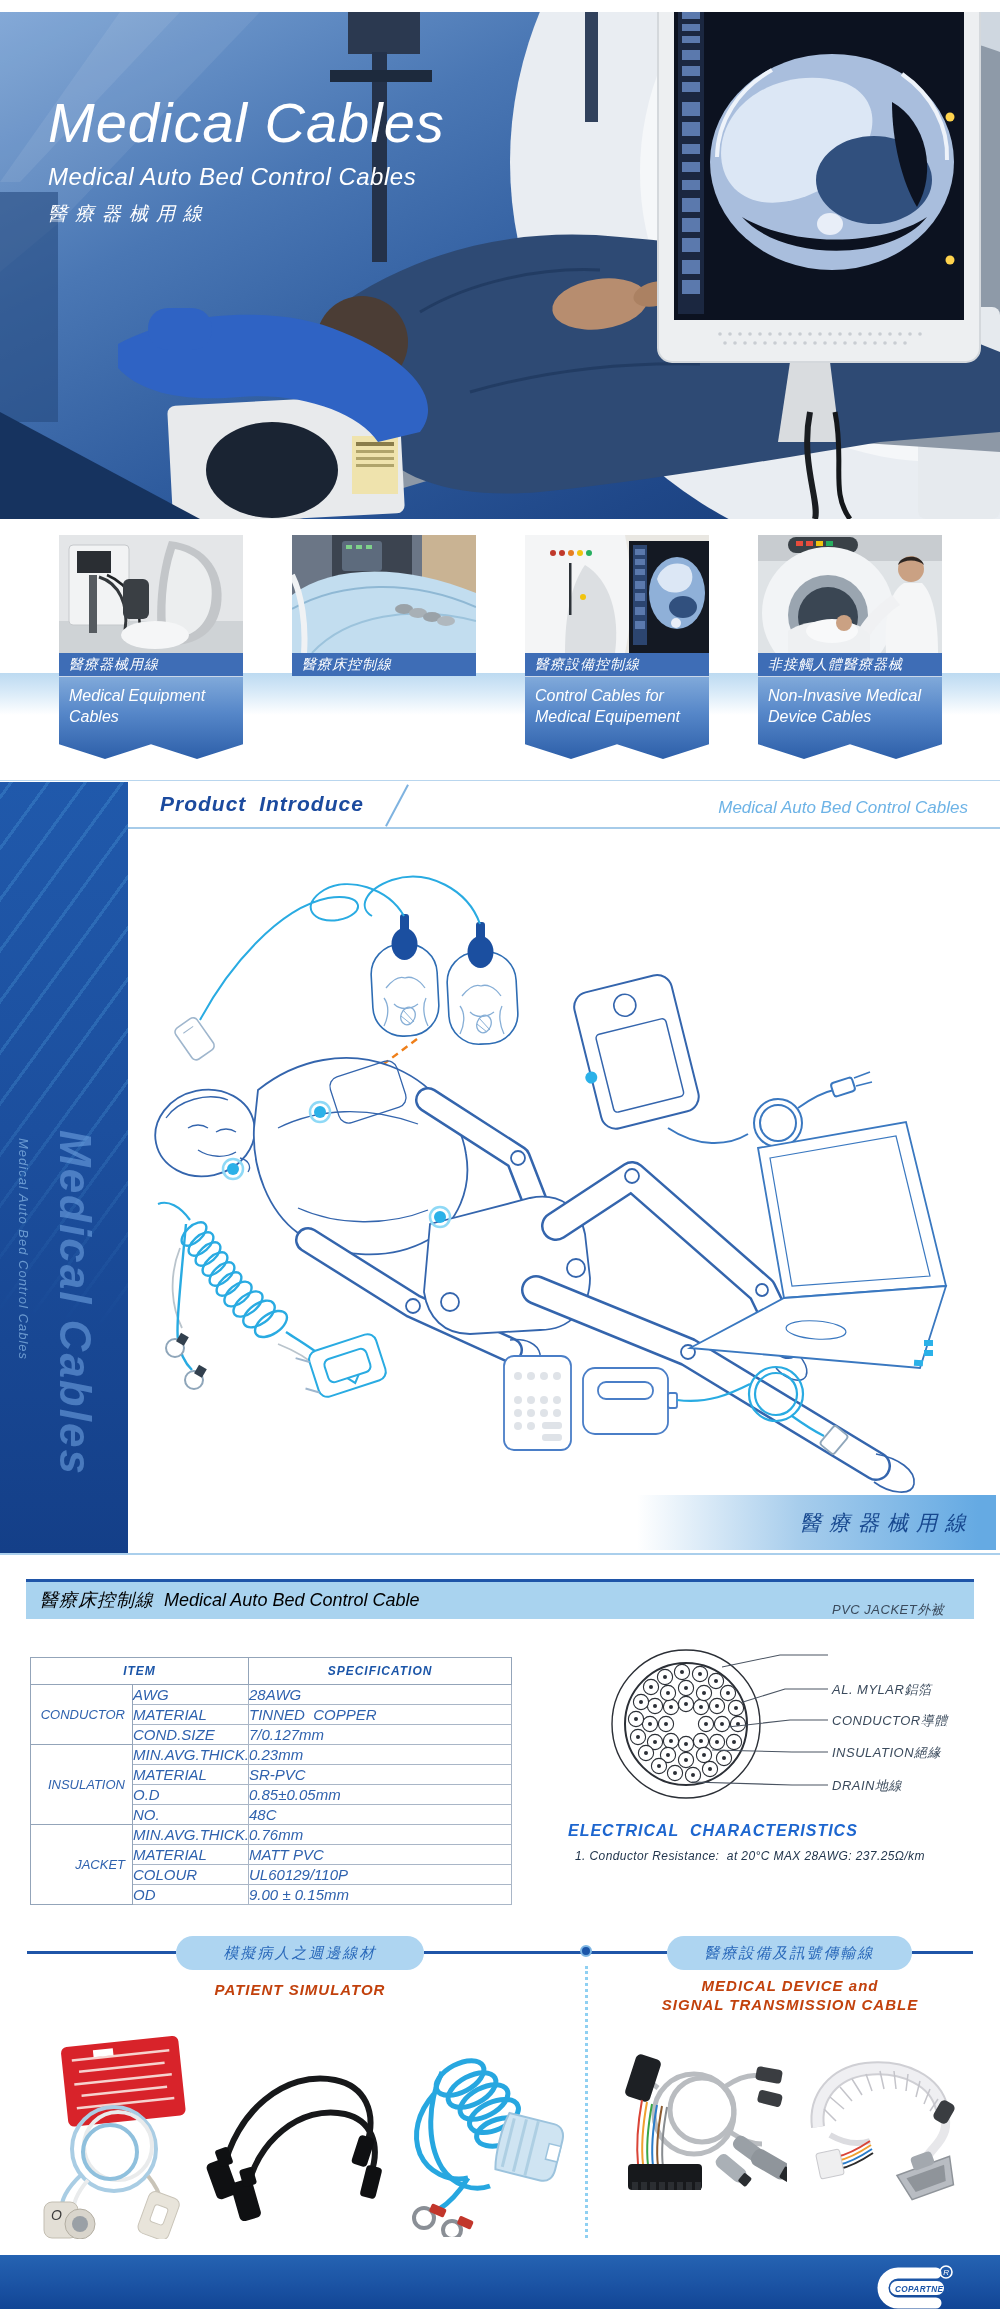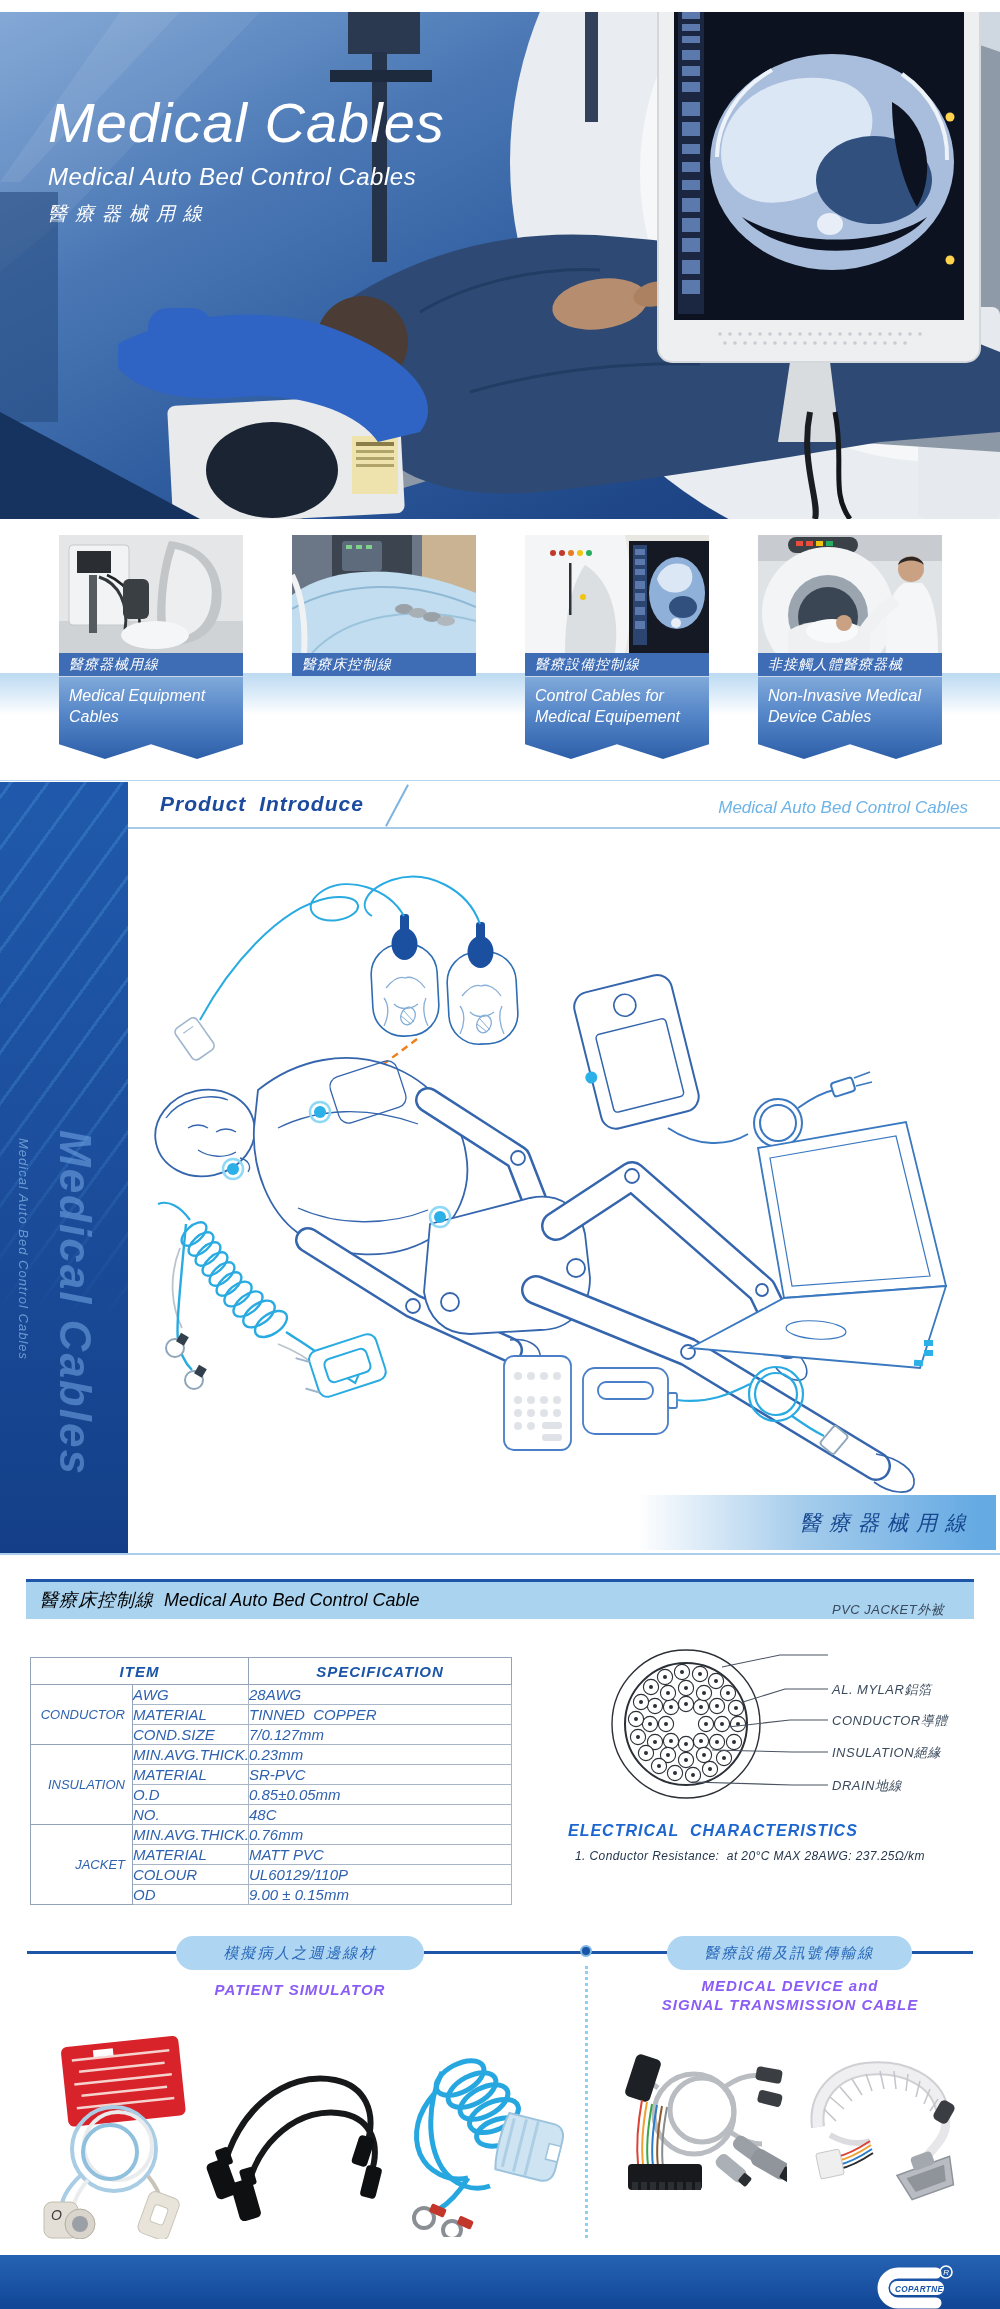--- a/index.html
+++ b/index.html
@@ -49,36 +49,36 @@
   .intro-bottomline { position:absolute; top:1541px; left:0; width:1000px; height:2px; background:#aacfec; }
 
   
   .spec-bar-top { position:absolute; top:1567px; left:26px; width:948px; height:3px; background:#1f55a8; }
   .spec-bar { position:absolute; top:1570px; left:26px; width:948px; height:37px; background:#a9d3ef;
     color:#000000; line-height:37px; padding-left:14px; }
   .spec-bar .cn { font-size:18px; letter-spacing:1px; }
   .spec-bar .en { font-size:18px; margin-left:10px; }
   table.spec { position:absolute; top:1645px; left:30px; width:481px; border-collapse:collapse; table-layout:fixed; }
   table.spec th, table.spec td { border:1px solid #93a4b9; font-weight:normal; white-space:pre-wrap; }
-  table.spec th { height:27px; font-size:15px; font-weight:bold; color:#1b55a8; letter-spacing:1px; text-align:center; }
+  table.spec th { height:27px; font-size:12px; font-weight:bold; color:#1b55a8; letter-spacing:1px; text-align:center; }
   table.spec td { height:18px; font-size:15px; color:#2f62ae; padding:1px 0; border-color:#a9b6c7; }
   table.spec td.grp { text-align:right; font-size:13px; padding:7px; border-color:#93a4b9; }
   table.spec .c1 { width:102px; } table.spec .c2 { width:116px; } table.spec .c3 { width:263px; }
   .diag-label { position:absolute; left:832px; font-size:13px; color:#3a4a5c; letter-spacing:0.5px; white-space:nowrap; }
   .elec-title { position:absolute; top:1810px; left:568px; font-size:16px; font-weight:bold; color:#1d66cf; letter-spacing:1px; white-space:pre-wrap; }
   .elec-line { position:absolute; top:1837px; left:575px; font-size:12px; color:#22364d; letter-spacing:0.4px; white-space:pre-wrap; }
 
   
   .rule { position:absolute; top:1939px; height:3px; background:#1f55a8; }
   .pill { position:absolute; top:1924px; height:34px; background:#aed5f1; border-radius:17px;
     color:#2a69ba; font-size:15px; letter-spacing:2px; text-align:center; line-height:34px; }
   .node { position:absolute; top:1933px; left:580px; width:12px; height:12px; border-radius:50%;
     background:#1b55a8; border:2px solid #7db6e4; }
   .dotted-div { position:absolute; top:1954px; left:585px; width:0; height:272px; border-left:3px dotted #8fd0f2; }
-  .bottom-title { position:absolute; font-weight:bold; color:#8b5cf6; font-size:15px; letter-spacing:1px; text-align:center; line-height:19px; }
+  .bottom-title { position:absolute; font-weight:bold; color:#c2410c; font-size:15px; letter-spacing:1px; text-align:center; line-height:19px; }
   .photo { position:absolute; }
 
   
   .footer { position:absolute; top:2243px; left:0; width:1000px; height:66px;
     background:linear-gradient(180deg,#2563b2 0%, #1b53a4 45%, #0c3e8e 100%); }
   .logo { position:absolute; top:9px; right:42px; width:84px; height:48px; }
 </style>
 </head>
 <body>
 

